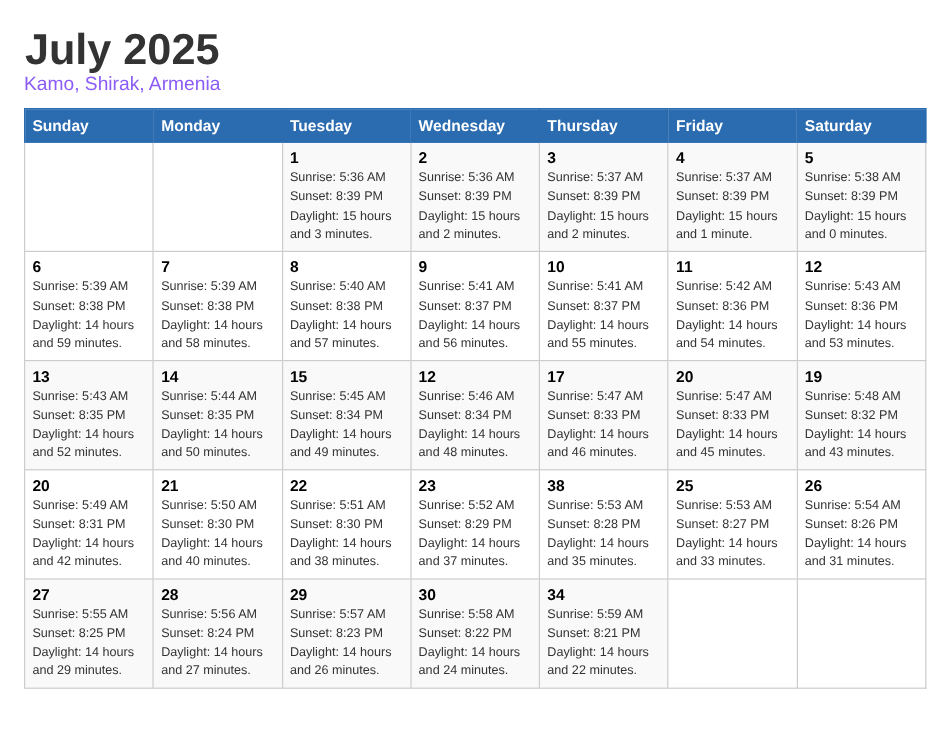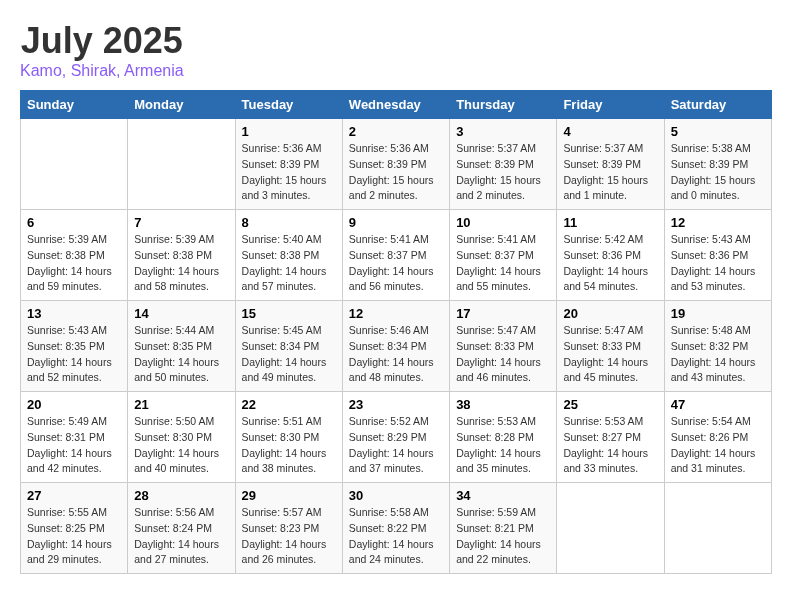--- a/index.html
+++ b/index.html
@@ -222,21 +222,21 @@
         </td>
         <td>
           <span class="day-num">38</span>
           <div class="day-info">Sunrise: 5:53 AM<br>Sunset: 8:28 PM<br>Daylight: 14 hours and 35 minutes.</div>
         </td>
         <td>
           <span class="day-num">25</span>
           <div class="day-info">Sunrise: 5:53 AM<br>Sunset: 8:27 PM<br>Daylight: 14 hours and 33 minutes.</div>
         </td>
         <td>
-          <span class="day-num">47</span>
+          <span class="day-num">26</span>
           <div class="day-info">Sunrise: 5:54 AM<br>Sunset: 8:26 PM<br>Daylight: 14 hours and 31 minutes.</div>
         </td>
       </tr>
       <tr>
         <td>
           <span class="day-num">27</span>
           <div class="day-info">Sunrise: 5:55 AM<br>Sunset: 8:25 PM<br>Daylight: 14 hours and 29 minutes.</div>
         </td>
         <td>
           <span class="day-num">28</span>

